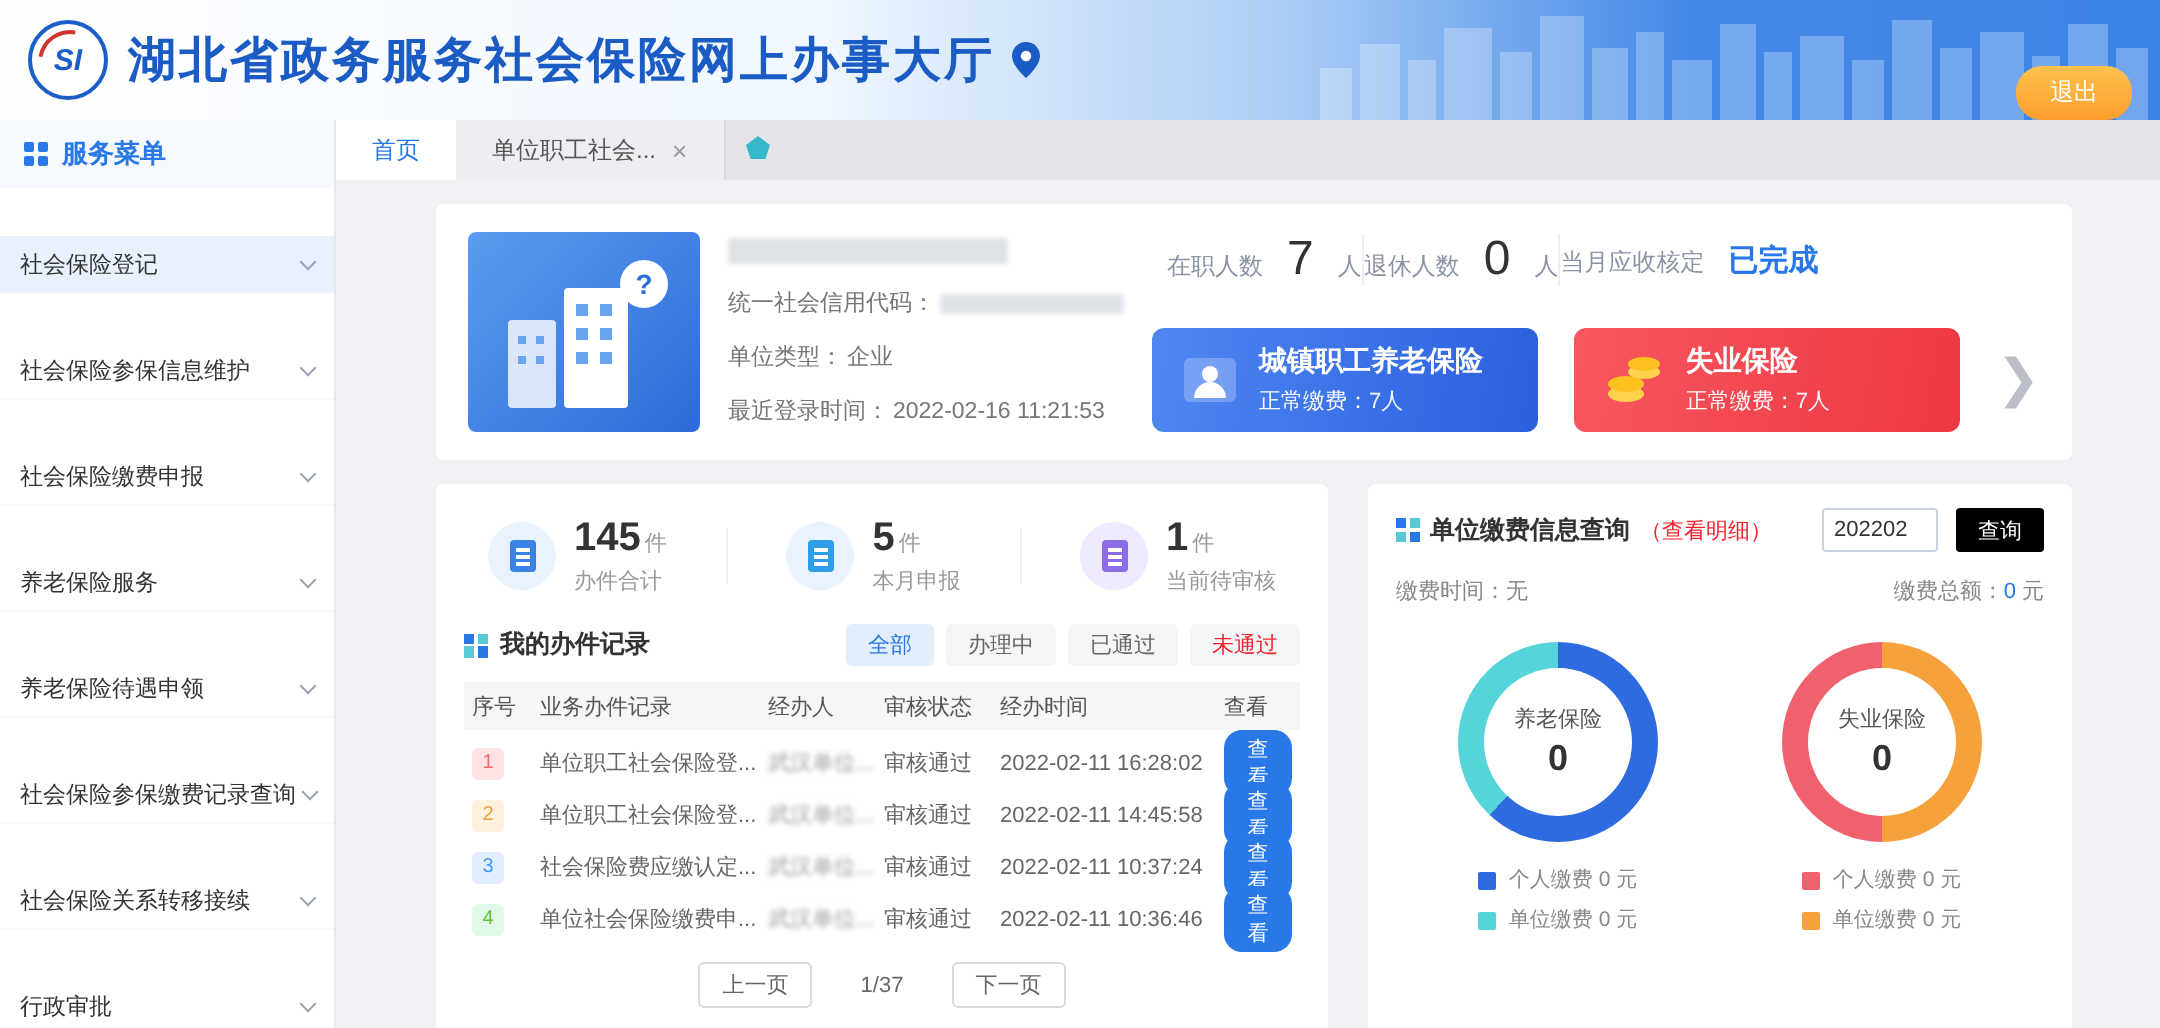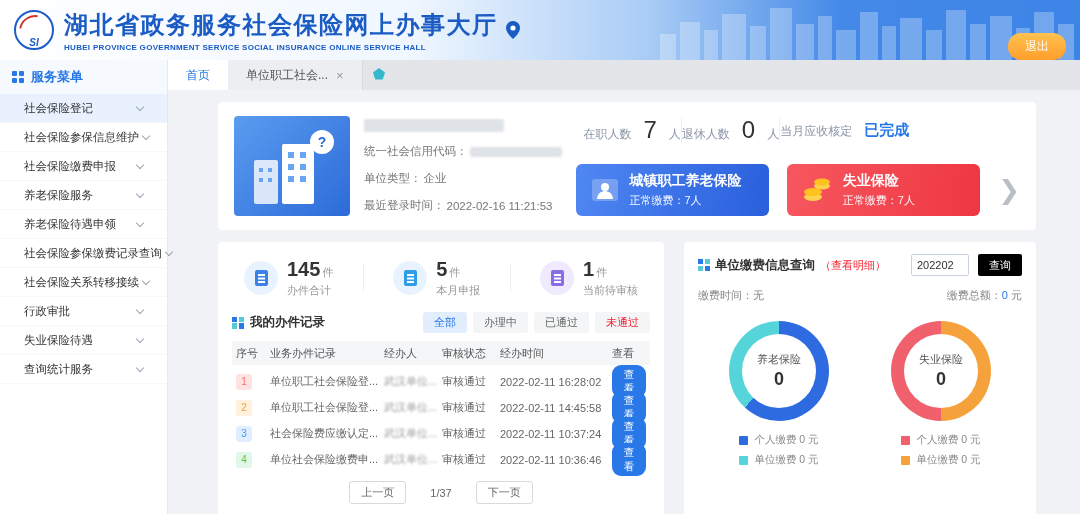--- a/index.html
+++ b/index.html
@@ -5,42 +5,42 @@
   * { margin:0; padding:0; box-sizing:border-box; }
   html,body { width:1080px; height:514px; overflow:hidden; }
   body { font-family:"Liberation Sans","DejaVu Sans",sans-serif; background:#f0f2f5; }
   .page { width:1080px; height:514px; display:flex; flex-direction:column; }
 
   
   .topbar { position:relative; height:60px; flex:0 0 60px; display:flex; align-items:center;
     padding-left:14px; overflow:hidden;
     background:linear-gradient(90deg,#ffffff 0%,#f0f7ff 38%,#a9ccf5 60%,#4489e8 78%,#3c84e6 100%); }
   .logo { width:40px; height:40px; border-radius:50%; background:#fff; border:2px solid #1b5ec9;
-    color:#1b5ec9; font-weight:bold; font-style:italic; display:flex; align-items:flex-end;
-    justify-content:center; font-size:10px; position:relative; z-index:2; }
+    color:#1b5ec9; font-weight:bold; font-style:italic; display:flex; align-items:center;
+    justify-content:center; font-size:15px; position:relative; z-index:2; }
   .logo::after { content:''; position:absolute; left:3px; top:3px; width:28px; height:28px;
     border:2px solid transparent; border-top-color:#d0342c; border-radius:50%; transform:rotate(-35deg); }
   .titles { margin-left:10px; z-index:2; }
   .title { color:#1a5bc4; font-size:24px; font-weight:bold; letter-spacing:1.5px; }
   .subtitle { color:#1a5bc4; font-size:8px; font-weight:bold; letter-spacing:.3px; margin-top:2px; }
   .pin { margin-left:8px; z-index:2; }
   .skyline { position:absolute; right:0; top:0; z-index:1; }
   .logout-btn { position:absolute; right:14px; top:33px; z-index:3; border:none; cursor:pointer;
     background:linear-gradient(#ffc24f,#ff9e2c); color:#fff; border-radius:13px; padding:5px 17px; font-size:12px; }
 
   
   .body { flex:1; display:flex; min-height:0; }
   .sidebar { width:168px; flex:0 0 168px; background:#fff; border-right:1px solid #e5e8ec; }
   .side-header { height:34px; display:flex; align-items:center; gap:7px; padding:0 12px;
     color:#2878e8; font-size:13px; font-weight:bold; background:#f6f9fd; }
   .grid-icon { width:12px; height:12px; display:grid; grid-template-columns:1fr 1fr; gap:2px; }
   .grid-icon i { background:#2878e8; border-radius:1px; }
   .side-item { height:29px; display:flex; align-items:center; justify-content:space-between;
-    padding:0 24px; font-size:11.5px; color:#333; cursor:pointer; white-space:nowrap;
-    border-bottom:1px solid #f7f8fa; }
+    padding:0 10px; font-size:11.5px; color:#333; cursor:pointer; white-space:nowrap;
+    border-bottom:1px solid #f7f8fa;margin-top:24px; }
   .side-item.active { background:#e8f1fd; }
   .chev { width:6px; height:6px; border-right:1.5px solid #9aa6b5; border-bottom:1.5px solid #9aa6b5;
     transform:rotate(45deg); flex:0 0 auto; margin-left:4px; margin-top:-3px; }
 
   .main { flex:1; display:flex; flex-direction:column; min-width:0; }
   .tabstrip { height:30px; flex:0 0 30px; background:#e3e5e9; display:flex; align-items:stretch; }
   .tab { display:flex; align-items:center; gap:8px; padding:0 18px; font-size:12px; color:#555; cursor:pointer; }
   .tab.active { background:#fff; color:#2878e8; }
   .tab.inactive { background:#eceef1; border-right:1px solid #d8dbe0; }
   .tab-close { color:#999; font-size:13px; line-height:1; }
@@ -142,21 +142,20 @@
 <body>
 
 <div class="page">
 
   <header class="topbar">
     <div class="logo">
       <span>SI</span>
     </div>
     <div class="titles">
       <div class="title">湖北省政务服务社会保险网上办事大厅</div>
-      <div class="subtitle">HUBEI PROVINCE GOVERNMENT SERVICE SOCIAL INSURANCE ONLINE SERVICE HALL</div>
     </div>
     <svg class="pin" width="14" height="18" viewBox="0 0 14 18">
       <path d="M7 0C3.1 0 0 3.1 0 7c0 5 7 11 7 11s7-6 7-11c0-3.9-3.1-7-7-7z" fill="#1a5bc4"></path>
       <circle cx="7" cy="7" r="2.6" fill="#fff"></circle>
     </svg>
     <svg class="skyline" width="430" height="60" viewBox="0 0 430 60">
       <g fill="rgba(255,255,255,0.28)">
         <rect x="10" y="34" width="16" height="26"></rect>
           <rect x="30" y="22" width="20" height="38"></rect>
         <rect x="54" y="30" width="14" height="30"></rect>

